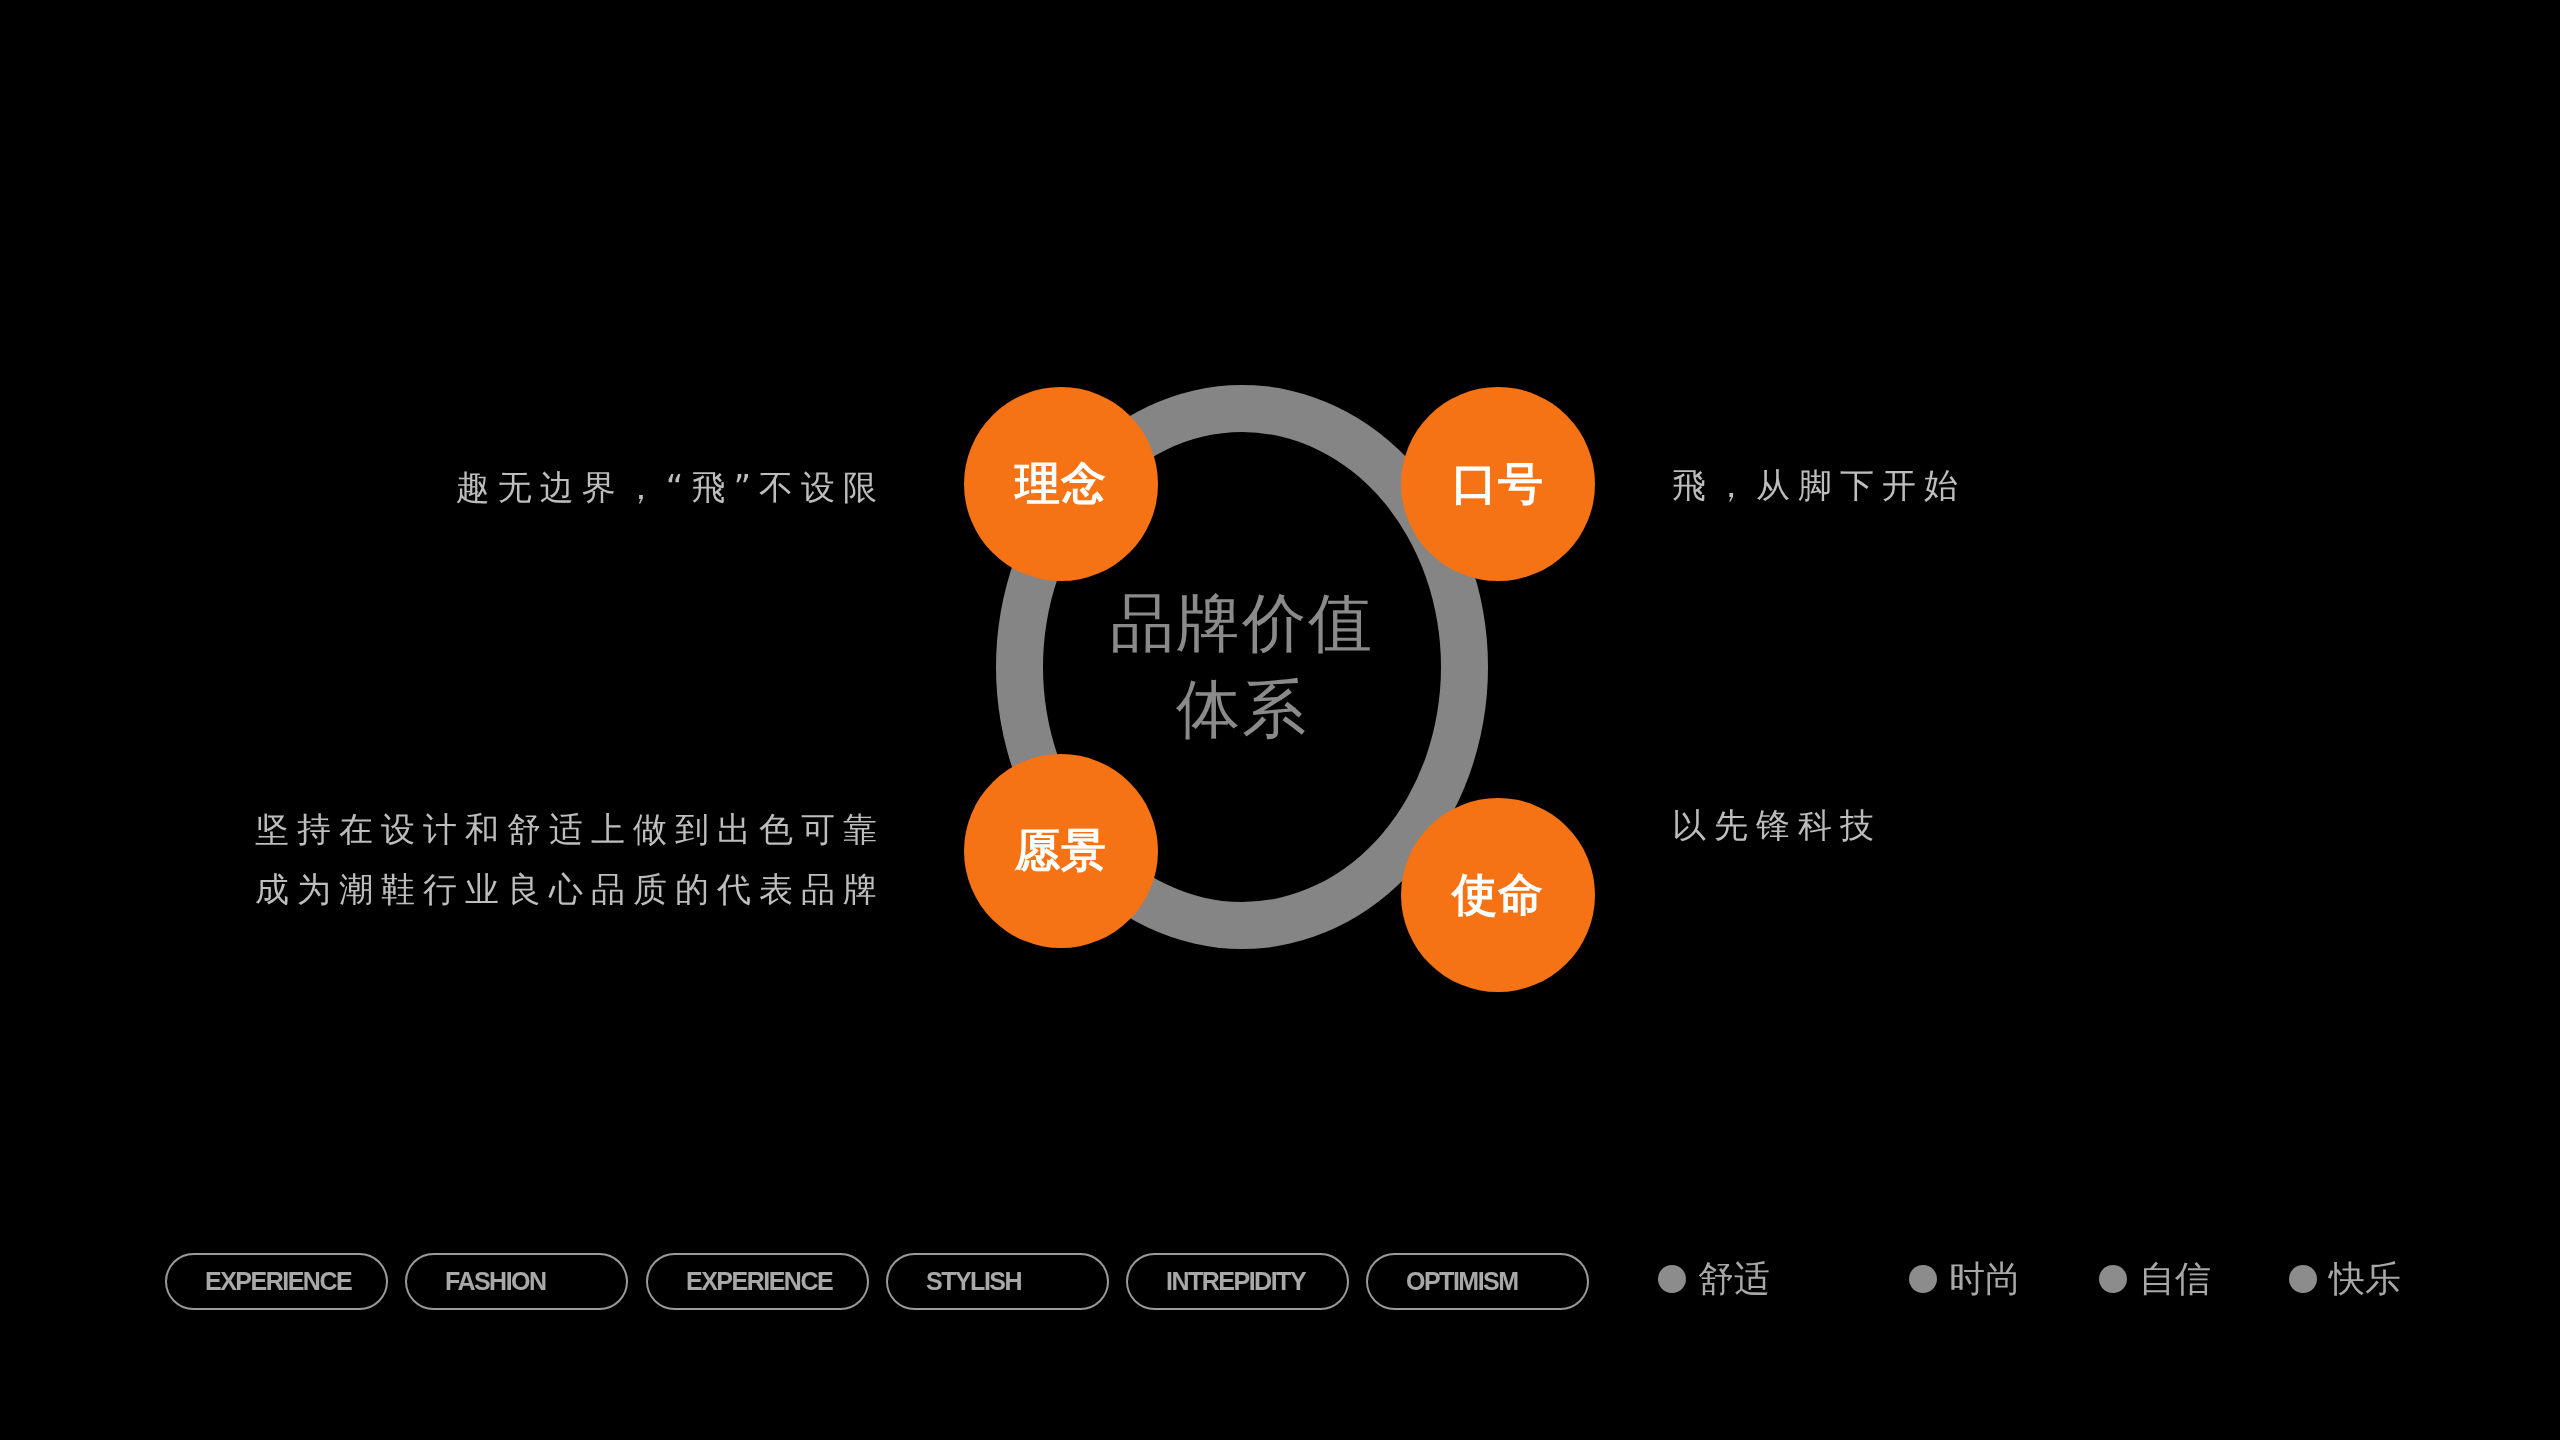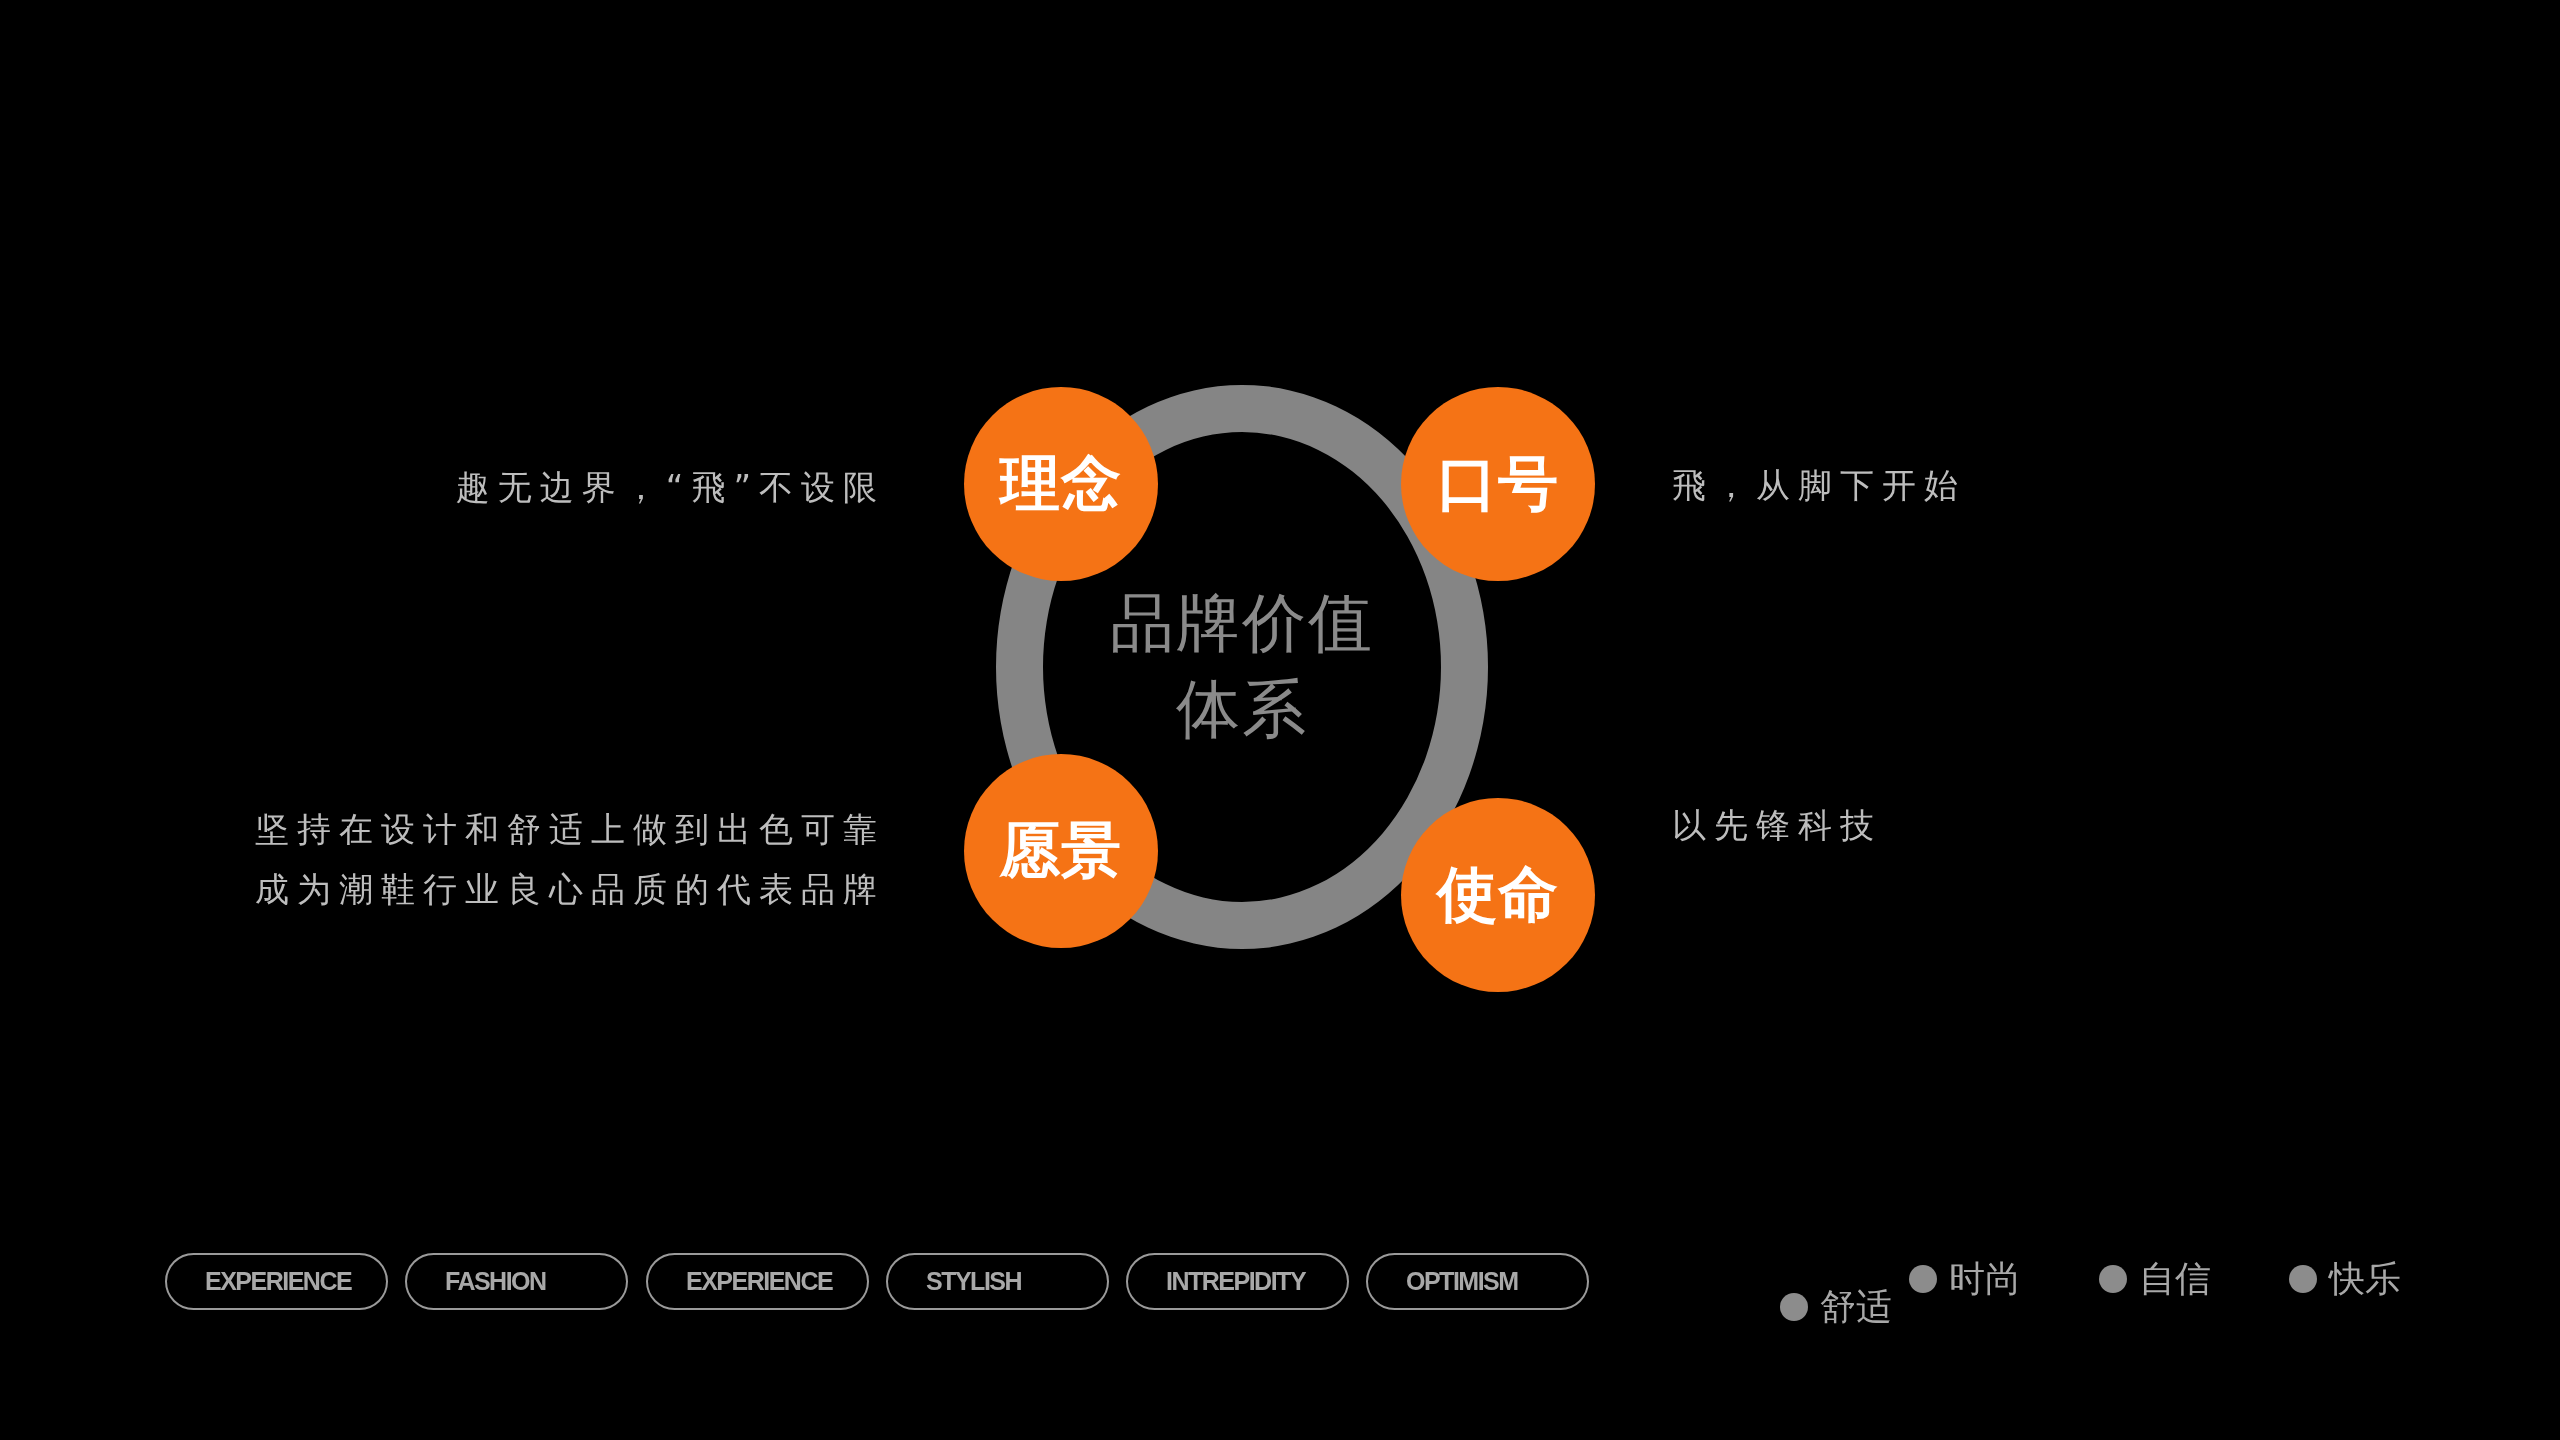--- a/index.html
+++ b/index.html
@@ -2,21 +2,21 @@
 <html><head>
 <meta charset="utf-8">
 <style>
   html, body { margin:0; padding:0; background:#000; }
   body { width:2560px; height:1440px; position:relative; overflow:hidden;
          font-family: "DejaVu Sans", "Liberation Sans", sans-serif; color:#bdbdbd; }
   .ring { position:absolute; left:996px; top:385px; width:492px; height:564px;
           box-sizing:border-box; border:47px solid #858585; border-radius:50%; }
   .node { position:absolute; width:194px; height:194px; border-radius:50%;
           background:#f57315; display:flex; align-items:center; justify-content:center;
-          color:#fff; font-weight:bold; font-size:60px; letter-spacing:1px; }
+          color:#fff; font-weight:bold; font-size:45px; letter-spacing:1px; }
   .center-title { position:absolute; left:1092px; top:580px; width:300px; text-align:center;
           color:#8a8a8a; font-weight:normal; font-size:64px; line-height:86px; letter-spacing:2px; }
   .center-title div { white-space:nowrap; }
   .desc { position:absolute; font-size:34px; letter-spacing:8px; line-height:60px;
           color:#bdbdbd; white-space:nowrap; }
   .desc.left { text-align:right; }
   .pill { position:absolute; top:1253px; height:57px; width:223px; box-sizing:border-box;
           border:2px solid #9a9a9a; border-radius:29px; display:flex; align-items:center;
           padding-left:38px; color:#a8a8a8; font-family:"Liberation Sans", sans-serif;
           font-size:25px; letter-spacing:-1.5px;font-weight:bold; }
@@ -73,21 +73,21 @@
 <div class="pill" style="left:886px;">
     <span>STYLISH</span>
   </div>
 <div class="pill" style="left:1126px;">
     <span>INTREPIDITY</span>
   </div>
 <div class="pill" style="left:1366px;">
     <span>OPTIMISM</span>
   </div>
 
-<div class="bullet" style="left:1780px;margin-top:28px;">
+<div class="bullet" style="left:1658px;">
   <span class="dot"></span>
   <span>舒适</span>
 </div>
 <div class="bullet" style="left:1909px;">
   <span class="dot"></span>
   <span>时尚</span>
 </div>
 <div class="bullet" style="left:2099px;">
   <span class="dot"></span>
   <span>自信</span>

